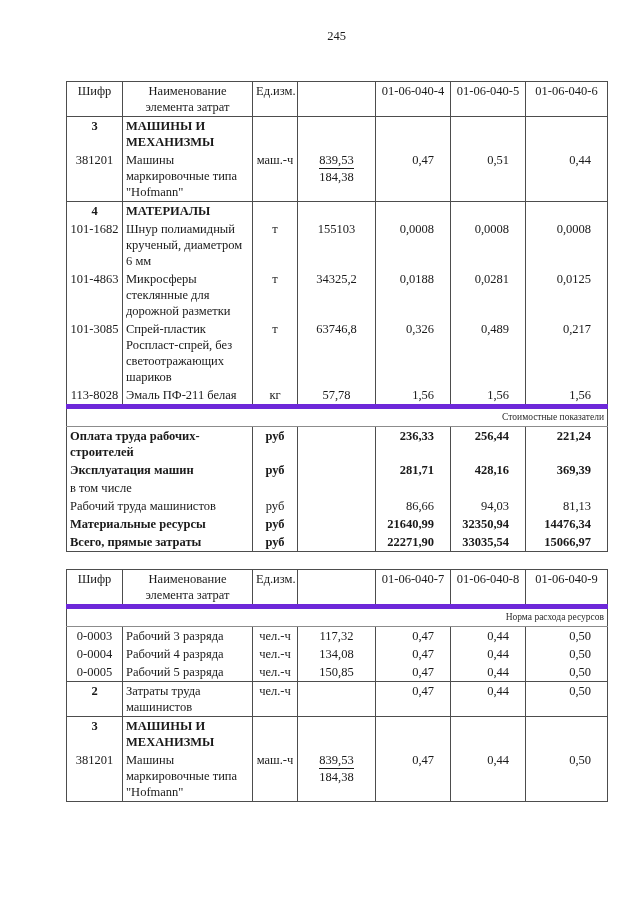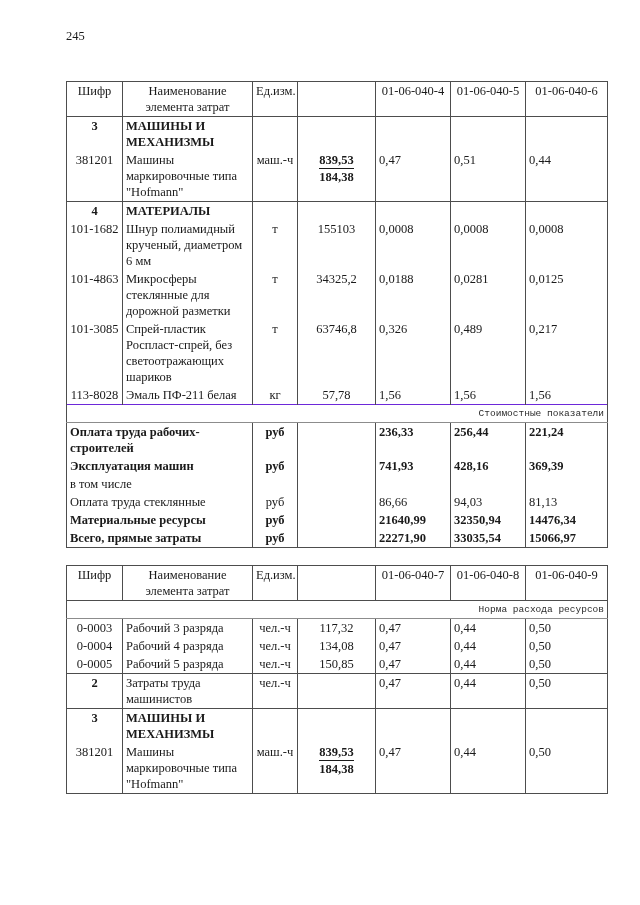--- a/index.html
+++ b/index.html
@@ -2,43 +2,43 @@
 <html><head>
 <meta charset="utf-8">
 <style>
   html,body{margin:0;padding:0;}
   body{
     width:640px;height:905px;background:#ffffff;overflow:hidden;
     font-family:"Liberation Serif", serif;color:#1a1a1a;
     font-size:12.5px;line-height:16px;
   }
   .page{padding:28px 0 0 66px;width:541px;}
-  .pageno{text-align:left;margin-bottom:37px;}
+  .pageno{text-align:center;margin-bottom:37px;}
 
   table.doc{
     border-collapse:collapse;table-layout:fixed;width:541px;
     border:1px solid #4d4d4d;
   }
   table.doc td{
     vertical-align:top;padding:1px 3px;overflow:hidden;
     border-left:1px solid #4d4d4d;border-right:1px solid #4d4d4d;
   }
   table.doc tr.bb td{border-bottom:1px solid #4d4d4d;}
   table.doc tr.bt td{border-top:1px solid #4d4d4d;}
   .c{text-align:center;}
-  .r{text-align:left;padding-right:16px !important;}
+  .r{text-align:right;padding-right:16px !important;}
   .b{font-weight:bold;}
   td.name{padding-left:4px;}
   td.band{
     border-left:none !important;border-right:none !important;
-    border-top:1px solid #6d28d9;border-bottom:1px solid #8c8c8c;
-    font-family:Liberation Mono, monospace;font-size:9.5px;line-height:15px;
+    border-top:5px solid #6d28d9;border-bottom:1px solid #8c8c8c;
+    font-family:Liberation Serif, serif;font-size:9.5px;line-height:15px;
     text-align:right;color:#2b2b2b;padding-right:5px;
   }
-  .frac{display:inline-block;text-align:right;font-weight:bold;}
+  .frac{display:inline-block;text-align:right;}
   .frac .top{display:block;border-bottom:1px solid #1a1a1a;}
   .frac .bot{display:block;}
   .gap{height:17px;}
 </style>
 </head>
 <body>
 
 <div class="page">
 
   <div class="pageno">245</div>
@@ -136,34 +136,34 @@
       <td class="c b">руб</td>
       <td></td>
       <td class="r b">236,33</td>
       <td class="r b">256,44</td>
       <td class="r b">221,24</td>
     </tr>
     <tr>
       <td class="name b" colspan="2">Эксплуатация машин</td>
       <td class="c b">руб</td>
       <td></td>
-      <td class="r b">741,93</td>
+      <td class="r b">281,71</td>
       <td class="r b">428,16</td>
       <td class="r b">369,39</td>
     </tr>
     <tr>
       <td class="name" colspan="2">в том числе</td>
       <td class="c"></td>
       <td></td>
       <td class="r"></td>
       <td class="r"></td>
       <td class="r"></td>
     </tr>
     <tr>
-      <td class="name" colspan="2">Оплата труда стеклянные</td>
+      <td class="name" colspan="2">Рабочий труда машинистов</td>
       <td class="c">руб</td>
       <td></td>
       <td class="r">86,66</td>
       <td class="r">94,03</td>
       <td class="r">81,13</td>
     </tr>
     <tr>
       <td class="name b" colspan="2">Материальные ресурсы</td>
       <td class="c b">руб</td>
       <td></td>

